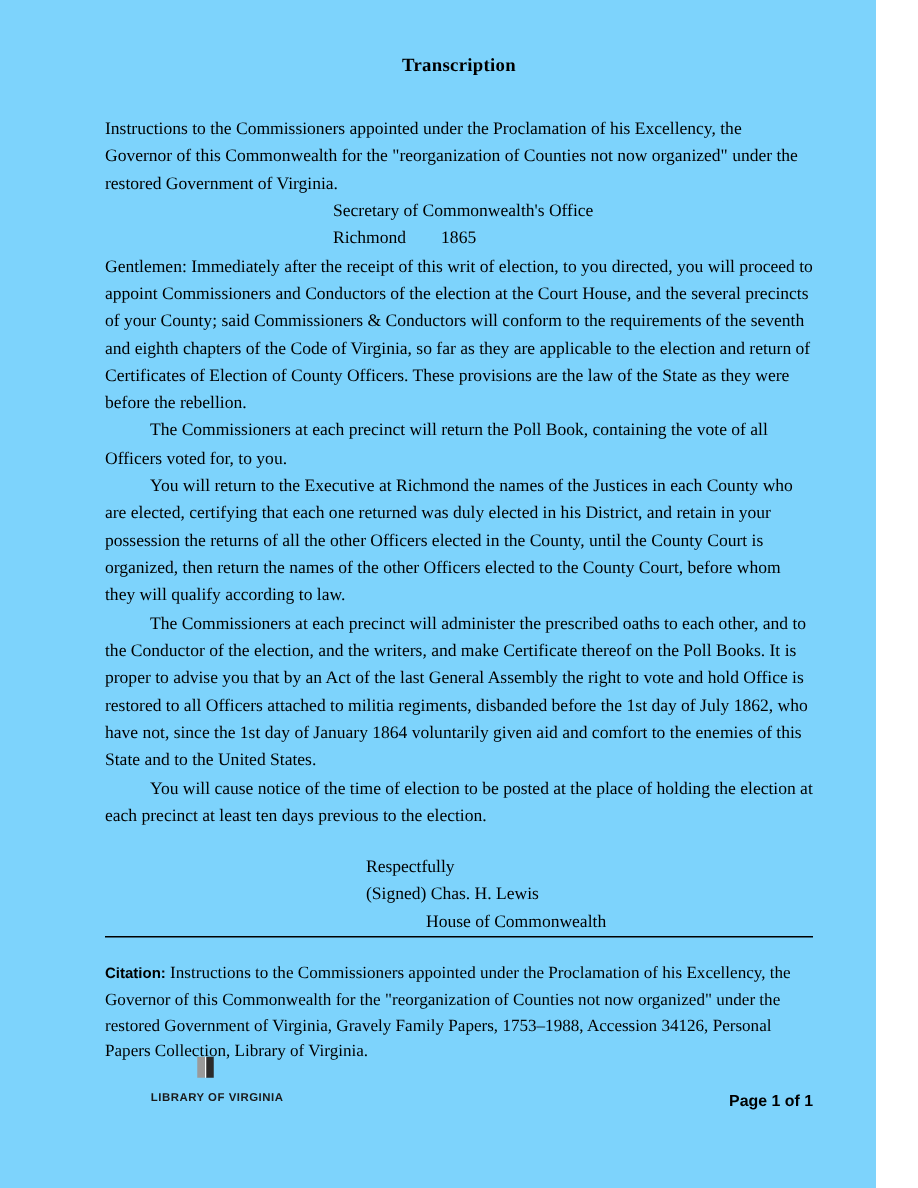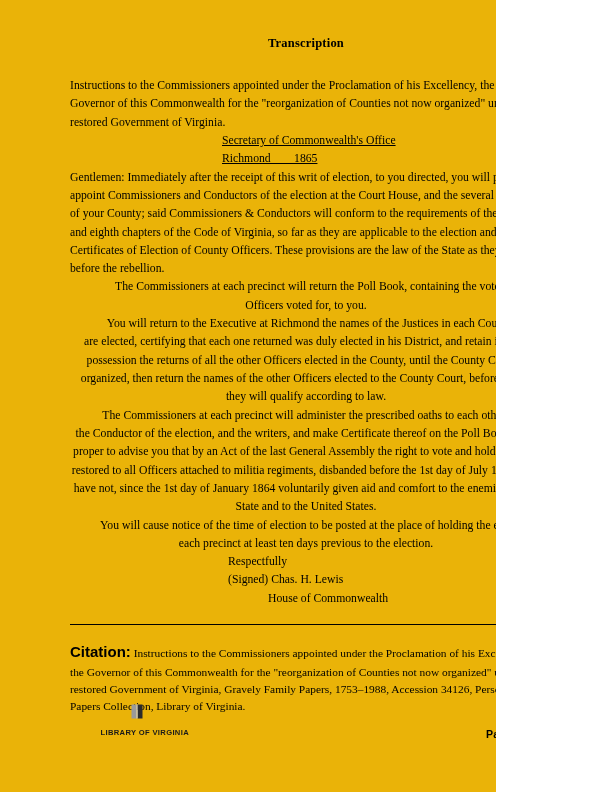--- a/index.html
+++ b/index.html
@@ -2,23 +2,23 @@
 <html><head>
 <meta charset="utf-8">
 <style>
   html, body {
     margin: 0;
     padding: 0;
     background: #ffffff;
   }
   .page {
     position: relative;
-    width: 496px;
+    width: 584px;
     height: 792px;
-    background: #eab308;
+    background: #7dd3fc;
     overflow: hidden;
     font-family: "Liberation Serif", "DejaVu Serif", serif;
     color: #000000;
     box-sizing: border-box;
   }
   .content {
     position: absolute;
     left: 70px;
     top: 0;
     width: 472px;
@@ -38,37 +38,35 @@
     margin-top: 26px;
     font-size: 11.7px;
     line-height: 1.565;
     text-align: left;
   }
   .para {
     margin: 0;
   }
   .para.indent {
     text-indent: 30px;
-    text-align: center;
   }
 
   
   .addr-block {
     margin: 0;
     padding-left: 152px;
-    text-decoration: underline;
   }
   .addr-line {
     margin: 0;
     white-space: pre;
   }
 
   
   .sig-block {
-    margin: 0;
+    margin: 16px;
     padding-left: 158px;
   }
   .sig-line {
     margin: 0;
   }
   .sig-line.deep {
     padding-left: 40px;
   }
 
   
@@ -84,21 +82,21 @@
     position: absolute;
     left: 70px;
     top: 630px;
     width: 472px;
     font-size: 11.4px;
     line-height: 1.5;
   }
   .citation .label {
     font-family: "Liberation Sans", sans-serif;
     font-weight: bold;
-    font-size: 15px;
+    font-size: 10px;
   }
 
   
   .footer {
     position: absolute;
     left: 0;
     top: 700px;
     width: 612px;
     height: 60px;
   }

